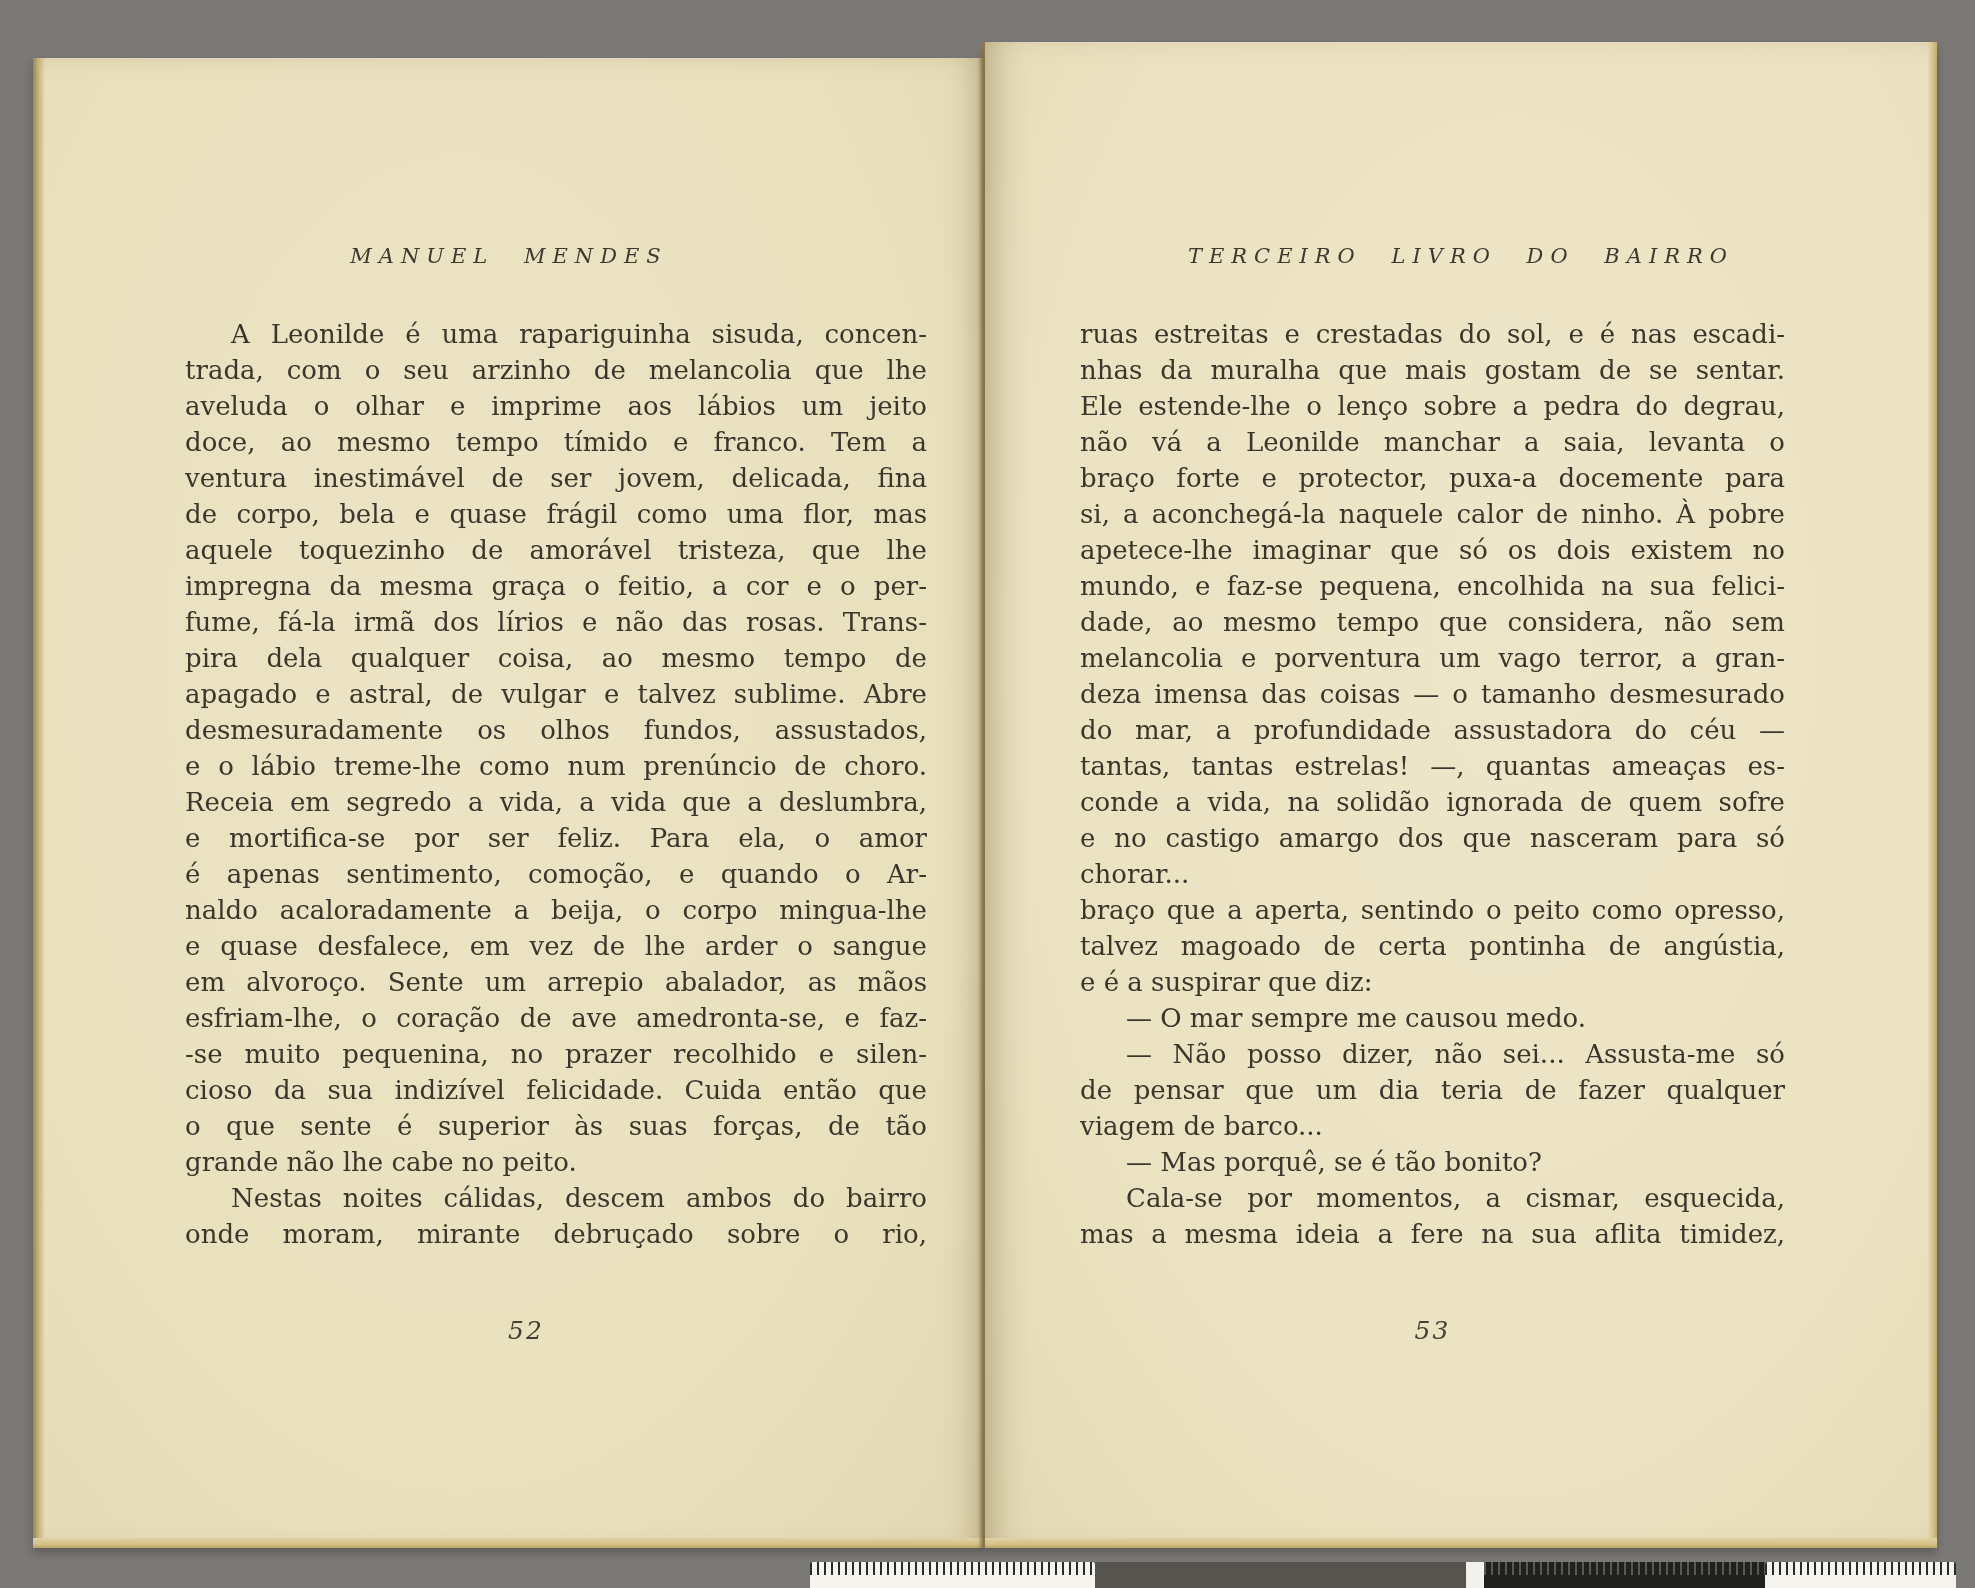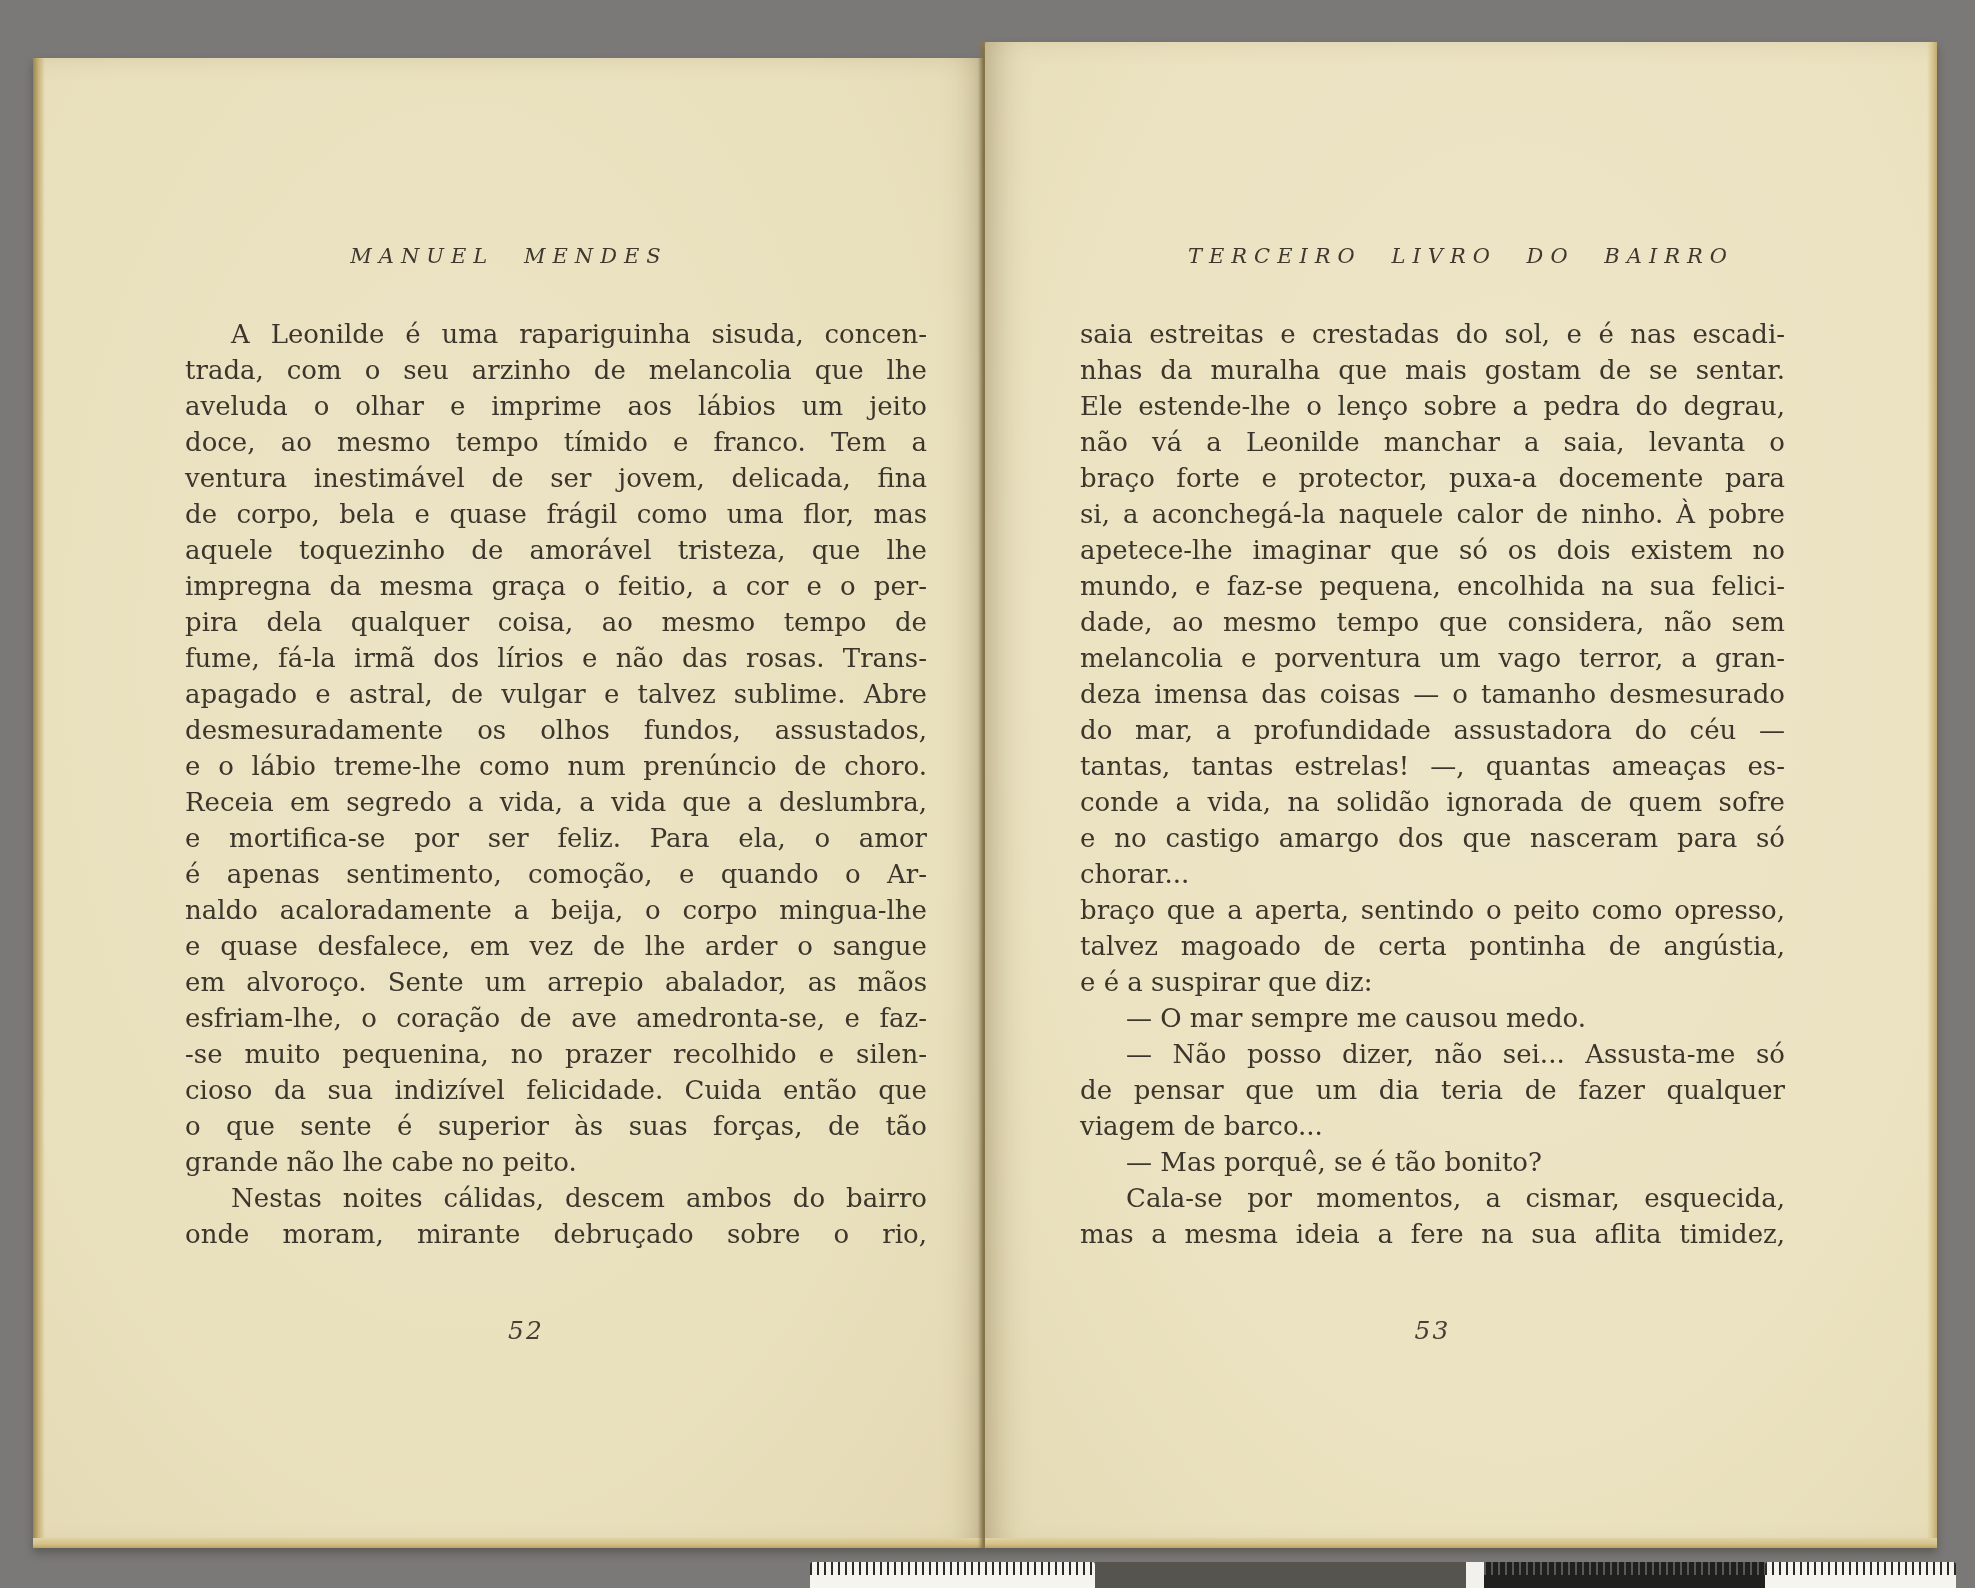--- a/index.html
+++ b/index.html
@@ -108,22 +108,22 @@
   <div class="body-text">
       <div>
         <div class="line indent">A Leonilde é uma rapariguinha sisuda, concen-</div>
         <div class="line">trada, com o seu arzinho de melancolia que lhe</div>
         <div class="line">aveluda o olhar e imprime aos lábios um jeito</div>
         <div class="line">doce, ao mesmo tempo tímido e franco. Tem a</div>
         <div class="line">ventura inestimável de ser jovem, delicada, fina</div>
         <div class="line">de corpo, bela e quase frágil como uma flor, mas</div>
         <div class="line">aquele toquezinho de amorável tristeza, que lhe</div>
         <div class="line">impregna da mesma graça o feitio, a cor e o per-</div>
+        <div class="line">fume, fá-la irmã dos lírios e não das rosas. Trans-</div>
         <div class="line">pira dela qualquer coisa, ao mesmo tempo de</div>
-        <div class="line">fume, fá-la irmã dos lírios e não das rosas. Trans-</div>
         <div class="line">apagado e astral, de vulgar e talvez sublime. Abre</div>
         <div class="line">desmesuradamente os olhos fundos, assustados,</div>
         <div class="line">e o lábio treme-lhe como num prenúncio de choro.</div>
         <div class="line">Receia em segredo a vida, a vida que a deslumbra,</div>
         <div class="line">e mortifica-se por ser feliz. Para ela, o amor</div>
         <div class="line">é apenas sentimento, comoção, e quando o Ar-</div>
         <div class="line">naldo acaloradamente a beija, o corpo mingua-lhe</div>
         <div class="line">e quase desfalece, em vez de lhe arder o sangue</div>
         <div class="line">em alvoroço. Sente um arrepio abalador, as mãos</div>
         <div class="line">esfriam-lhe, o coração de ave amedronta-se, e faz-</div>
@@ -139,21 +139,21 @@
     </div>
   <div class="pagenum">52</div>
 </div>
 
 <div class="gutter"></div>
 
 <div class="page right">
   <div class="running-header">TERCEIRO LIVRO DO BAIRRO</div>
   <div class="body-text">
       <div>
-        <div class="line">saia estreitas e crestadas do sol, e é nas escadi-</div>
+        <div class="line">ruas estreitas e crestadas do sol, e é nas escadi-</div>
         <div class="line">nhas da muralha que mais gostam de se sentar.</div>
         <div class="line">Ele estende-lhe o lenço sobre a pedra do degrau,</div>
         <div class="line">não vá a Leonilde manchar a saia, levanta o</div>
         <div class="line">braço forte e protector, puxa-a docemente para</div>
         <div class="line">si, a aconchegá-la naquele calor de ninho. À pobre</div>
         <div class="line">apetece-lhe imaginar que só os dois existem no</div>
         <div class="line">mundo, e faz-se pequena, encolhida na sua felici-</div>
         <div class="line">dade, ao mesmo tempo que considera, não sem</div>
         <div class="line">melancolia e porventura um vago terror, a gran-</div>
         <div class="line">deza imensa das coisas — o tamanho desmesurado</div>

